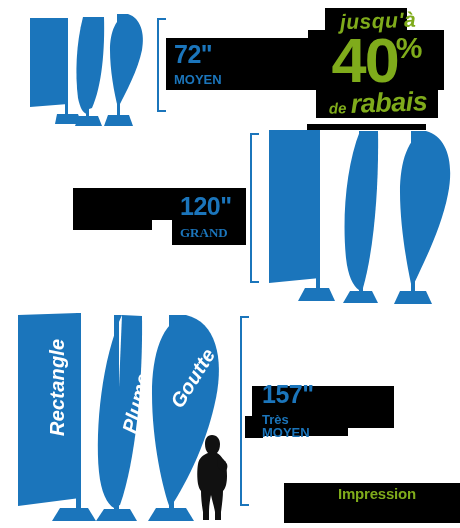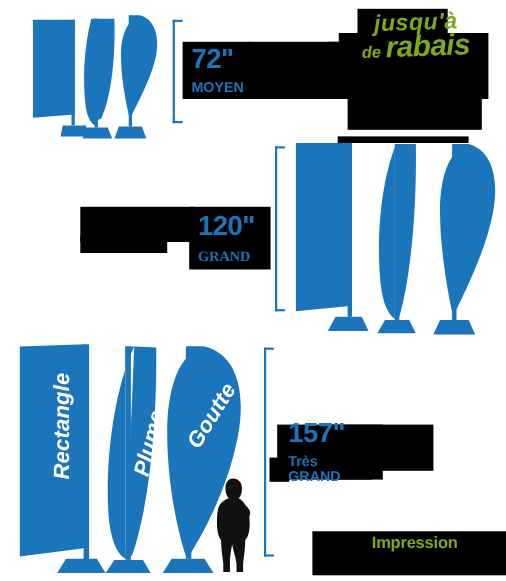--- a/index.html
+++ b/index.html
@@ -188,20 +188,23 @@
     <span class="small" style="font-size:13px; margin-top:6px;text-align:right;">MOYEN</span>
   </div>
 
   <div class="blackblock" style="left:325px; top:8px;  width:82px;  height:28px;"></div>
   <div class="blackblock" style="left:308px; top:30px; width:136px; height:60px;"></div>
   <div class="blackblock" style="left:298px; top:38px; width:20px;  height:24px;"></div>
   <div class="blackblock" style="left:316px; top:86px; width:122px; height:32px;"></div>
 
   <div class="promo" style="left:308px; top:10px; width:140px;">
     <span class="jusqua">jusqu'à</span>
+    <span class="numrow">
+      <span class="num">40</span><span class="pct">%</span>
+    </span>
     <span class="rabais">
       <span class="de">de</span>
       <span class="rb">rabais</span>
     </span>
   </div>
 
   <div class="blackblock" style="left:73px;  top:188px; width:104px; height:32px;"></div>
   <div class="blackblock" style="left:73px;  top:214px; width:79px;  height:16px;"></div>
 
   <div class="chip" style="left:172px; top:188px; width:74px; height:57px;">
@@ -282,20 +285,20 @@
   </div>
 
   <div class="bracket" style="left:240px; top:316px; height:190px;"></div>
 
   <div class="blackblock" style="left:300px; top:386px; width:94px; height:42px;"></div>
   <div class="blackblock" style="left:300px; top:418px; width:38px; height:18px;"></div>
   <div class="blackblock" style="left:245px; top:416px; width:18px; height:22px;"></div>
 
   <div class="chip" style="left:252px; top:386px; width:96px; height:50px; padding-left:10px;">
     <span class="big" style="font-size:25px;">157"</span>
-    <span class="small" style="font-size:13px; margin-top:6px;">Très GRAND</span>
+    <span class="small" style="font-size:13px; margin-top:6px;">Très MOYEN</span>
   </div>
 
   <div class="footer-note" style="left:268px; top:483px; width:186px; height:40px;margin-left:16px;">
     <div>Impression</div>
   </div>
 
 </div>
 
 </body></html>

